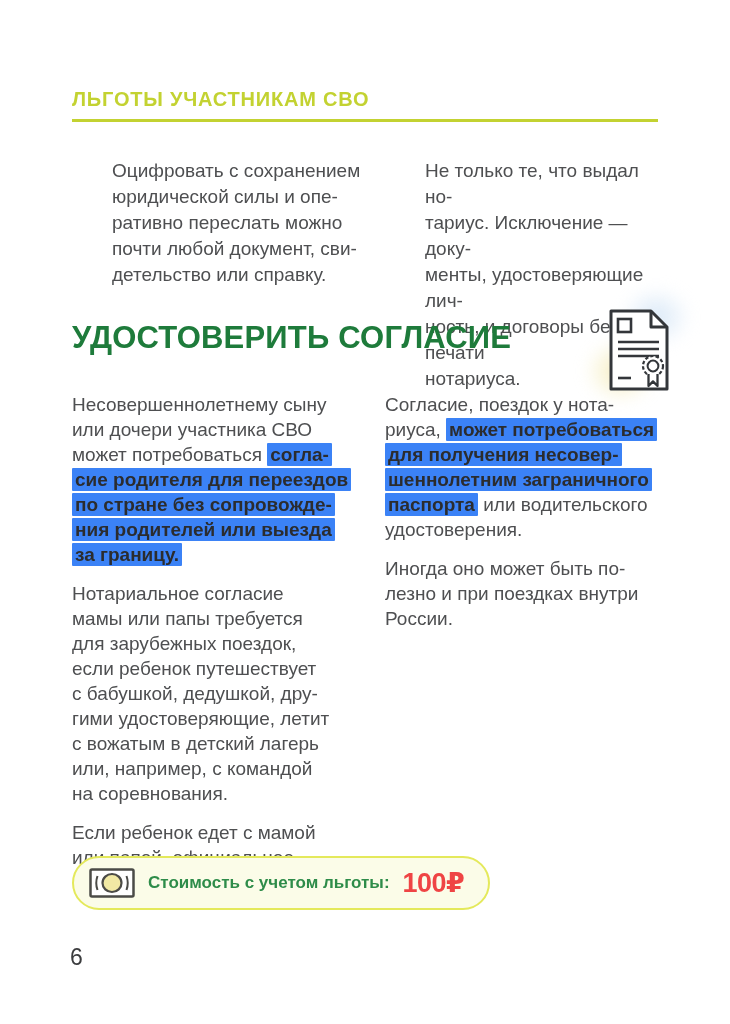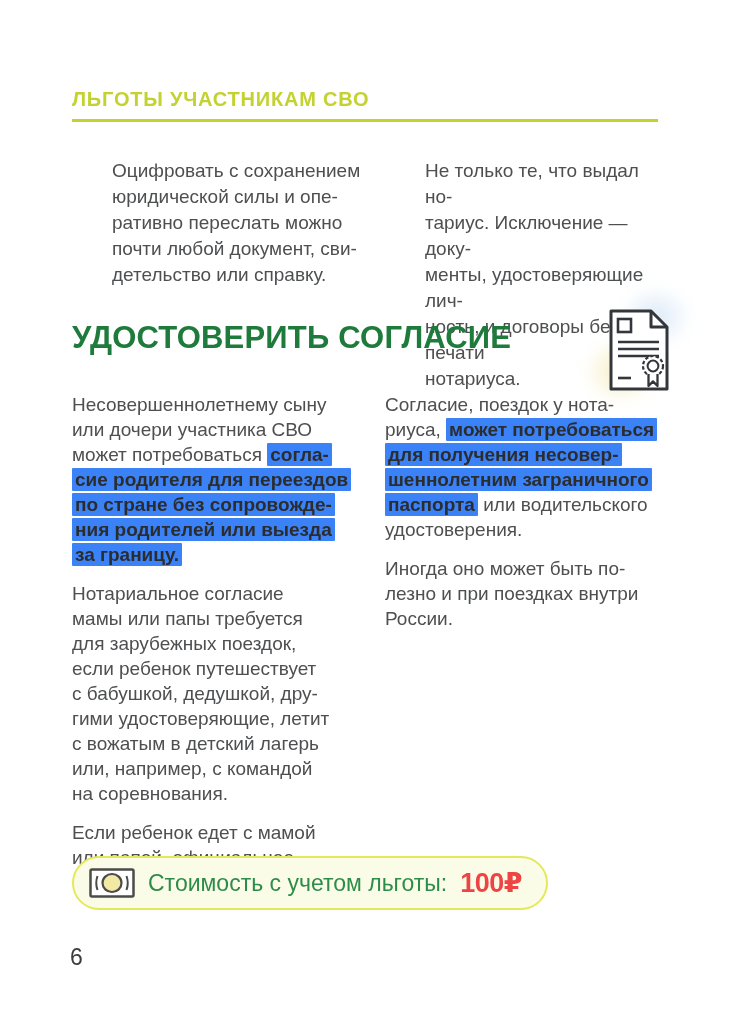--- a/index.html
+++ b/index.html
@@ -117,22 +117,22 @@
     display: inline-flex;
     align-items: center;
     gap: 13px;
     padding: 0 24px 0 15px;
     background: #fbfce8;
     border: 2px solid #e4e95b;
     border-radius: 29px;
     box-sizing: border-box;
   }
   .badge-label {
-    font-size: 23px;
-    font-weight: 400;
+    font-size: 17px;
+    font-weight: 700;
     color: #2e8c49;
     white-space: nowrap;
   }
   .badge-value {
     font-size: 27px;
     font-weight: 700;
     color: #ef4444;
     white-space: nowrap;
     letter-spacing: -0.5px;
   }

